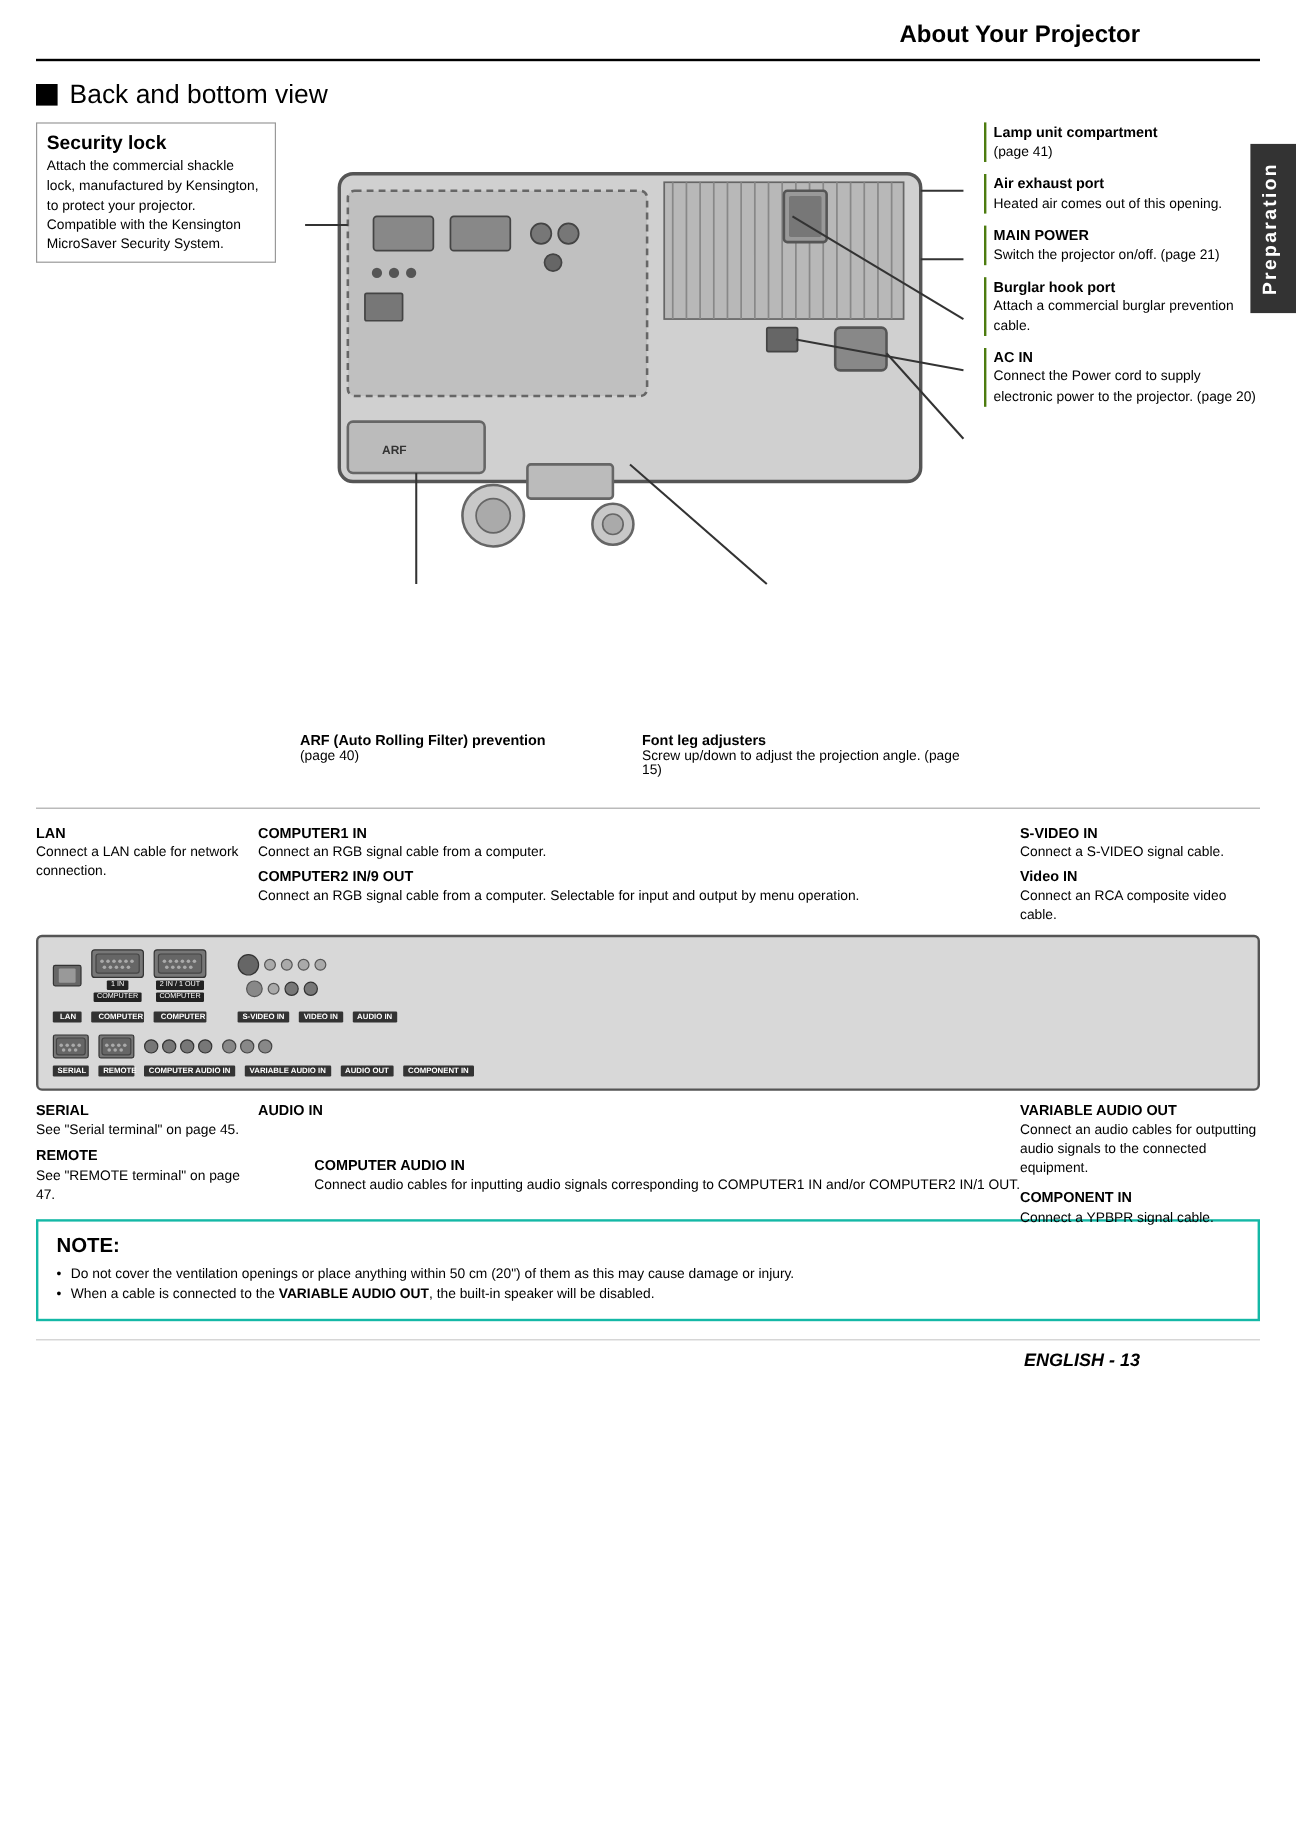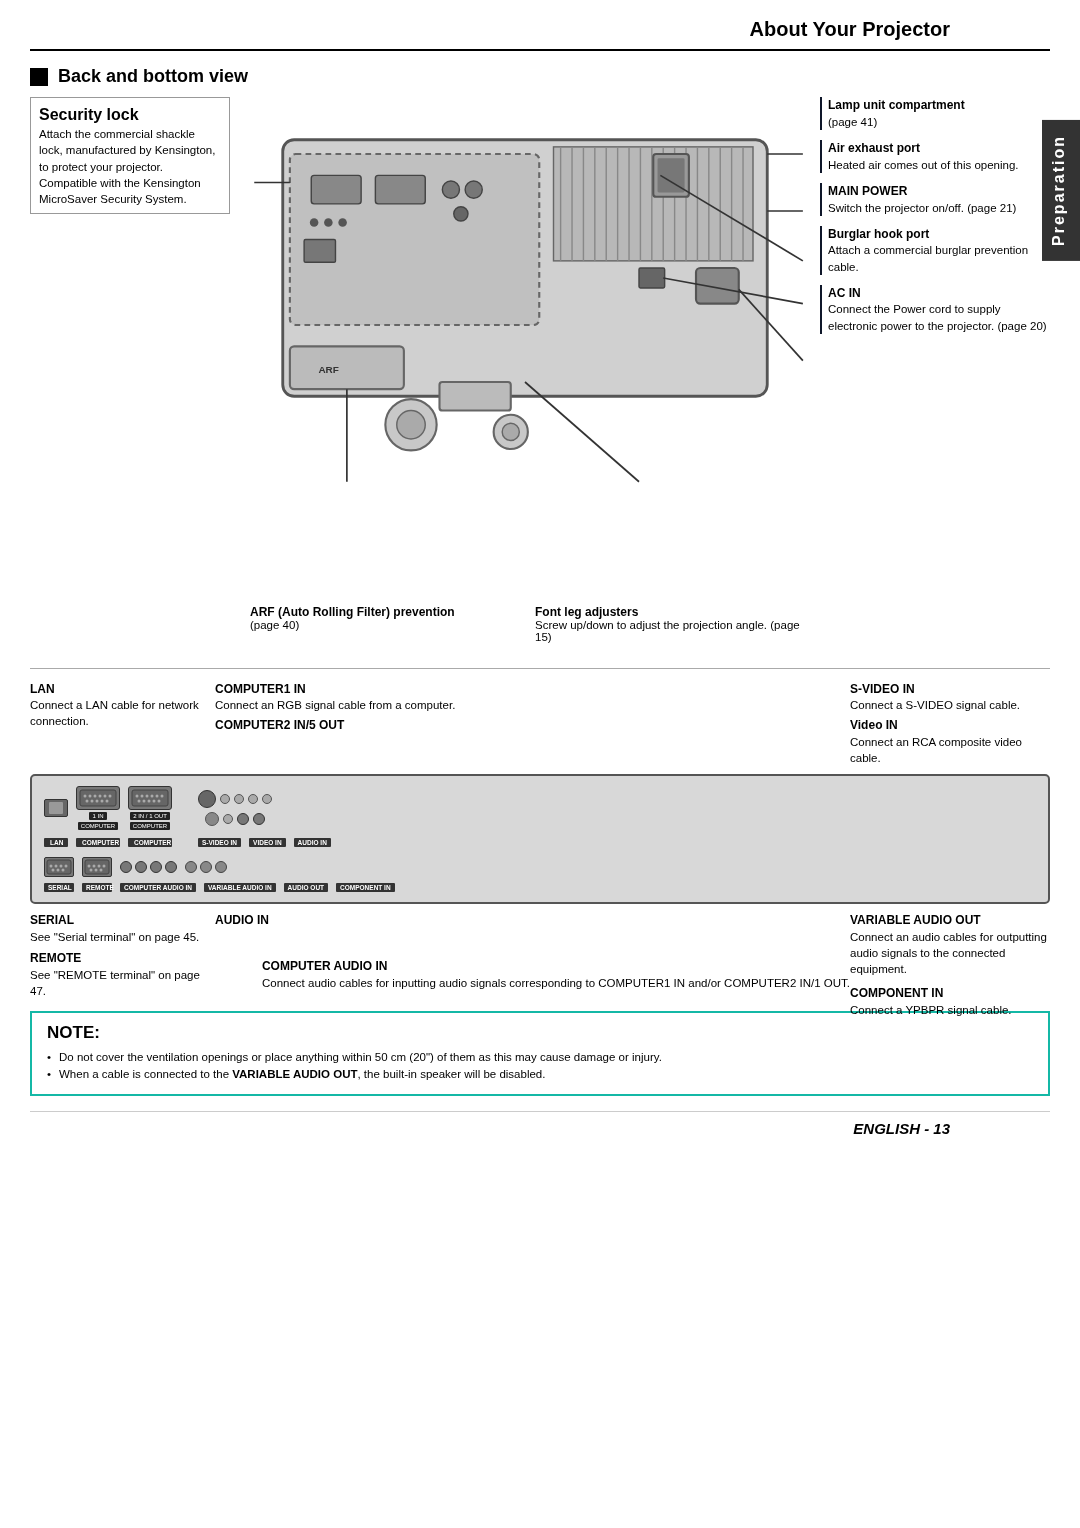--- a/index.html
+++ b/index.html
@@ -39,22 +39,22 @@
       font-weight: bold;
       letter-spacing: 2px;
     }
 
     
     .section-heading {
       display: flex;
       align-items: center;
       gap: 10px;
       margin: 15px 30px 10px 30px;
-      font-size: 18px;
-      font-weight: bold;
+      font-size: 22px;
+      font-weight: normal;
     }
     .section-heading .black-rect {
       width: 18px;
       height: 18px;
       background: #000;
       display: inline-block;
       flex-shrink: 0;
     }
 
     
@@ -102,21 +102,21 @@
     .right-annotations {
       width: 230px;
       flex-shrink: 0;
     }
 
     .right-ann-item {
       margin-bottom: 10px;
       font-size: 11.5px;
       line-height: 1.4;
       padding-left: 6px;
-      border-left: 2px solid #0f172a;
+      border-left: 2px solid #4d7c0f;
     }
     .right-ann-item .ann-title {
       font-weight: bold;
       font-size: 12px;
     }
 
     
     .bottom-labels {
       display: flex;
       gap: 20px;
@@ -337,21 +337,22 @@
   <div class="connector-section">
 
     <div style="display:flex; gap:15px; margin-bottom:8px;">
       <div class="conn-label conn-left">
         <div class="ann-title">LAN</div>
         <div>Connect a LAN cable for network connection.</div>
       </div>
       <div class="conn-label" style="flex:1;">
         <div class="ann-title">COMPUTER1 IN</div>
         <div>Connect an RGB signal cable from a computer.</div>
-        <div class="ann-title" style="margin-top:4px;">COMPUTER2 IN/5 OUT</div>
+        <div class="ann-title" style="margin-top:4px;">COMPUTER2 IN/9 OUT</div>
+        <div>Connect an RGB signal cable from a computer. Selectable for input and output by menu operation.</div>
       </div>
       <div class="conn-label conn-right">
         <div class="ann-title">S-VIDEO IN</div>
         <div>Connect a S-VIDEO signal cable.</div>
         <div class="ann-title" style="margin-top:4px;">Video IN</div>
         <div>Connect an RCA composite video cable.</div>
       </div>
     </div>
 
     <div style="background:#d8d8d8; border:2px solid #555; border-radius:5px; padding:10px 12px; display:flex; flex-direction:column; gap:6px; min-height:120px;">

